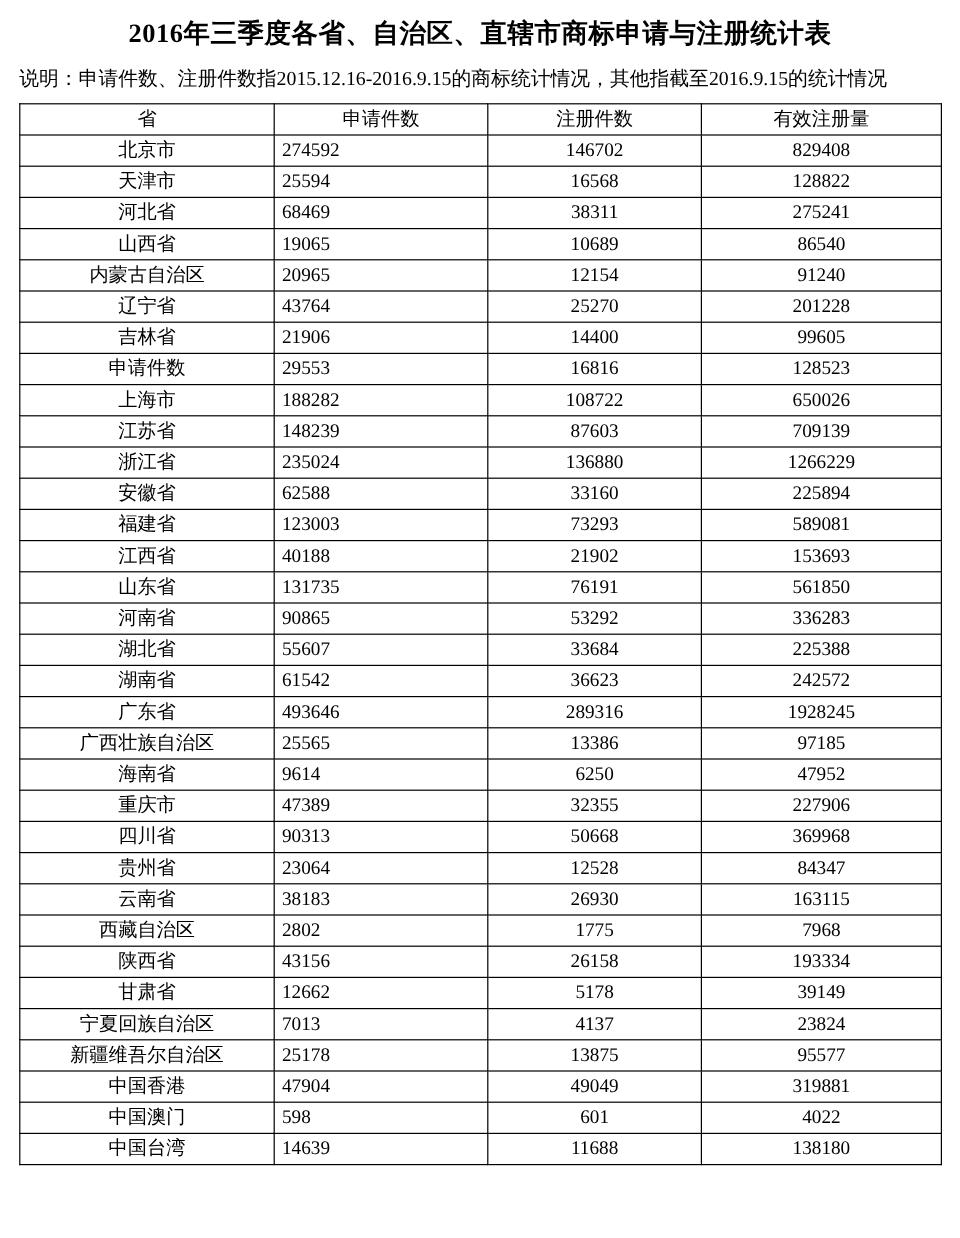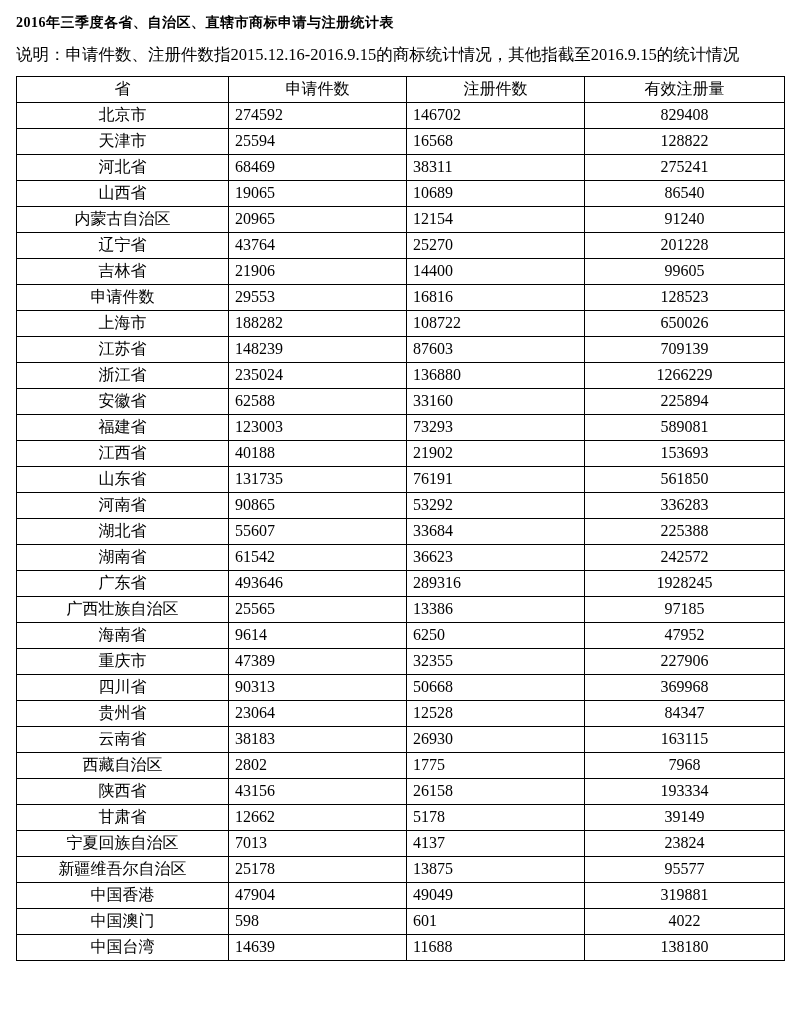--- a/index.html
+++ b/index.html
@@ -13,21 +13,22 @@
     font-family: "Liberation Serif", "DejaVu Serif", serif;
     color: #000000;
     overflow: hidden;
   }
   .page {
     width: 800px;
     box-sizing: border-box;
     padding: 8px 16px 0 16px;
   }
   .doc-title {
-    font-size: 14px;
+    text-align: center;
+    font-size: 22px;
     font-weight: bold;
     letter-spacing: 0.5px;
     margin: 6px 0 10px 0;
     line-height: 1.3;
   }
   .doc-note {
     font-size: 16.5px;
     line-height: 1.55;
     margin: 0 0 8px 0;
     text-align: justify;
@@ -51,21 +52,21 @@
   table.stats thead th {
     text-align: center;
   }
   col.c-prov { width: 212px; }
   col.c-app  { width: 178px; }
   col.c-reg  { width: 178px; }
   col.c-val  { width: 200px; }
 
   td.prov { text-align: center; }
   td.num-app { text-align: left; }
-  td.num-reg { text-align: left; }
+  td.num-reg { text-align: center; }
   td.num-val { text-align: center; padding-right: 10px; }
 </style>
 </head>
 <body>
 
 <div class="page">
 
   <div class="doc-title">2016年三季度各省、自治区、直辖市商标申请与注册统计表</div>
 
   <div class="doc-note">说明：申请件数、注册件数指2015.12.16-2016.9.15的商标统计情况，其他指截至2016.9.15的统计情况</div>

